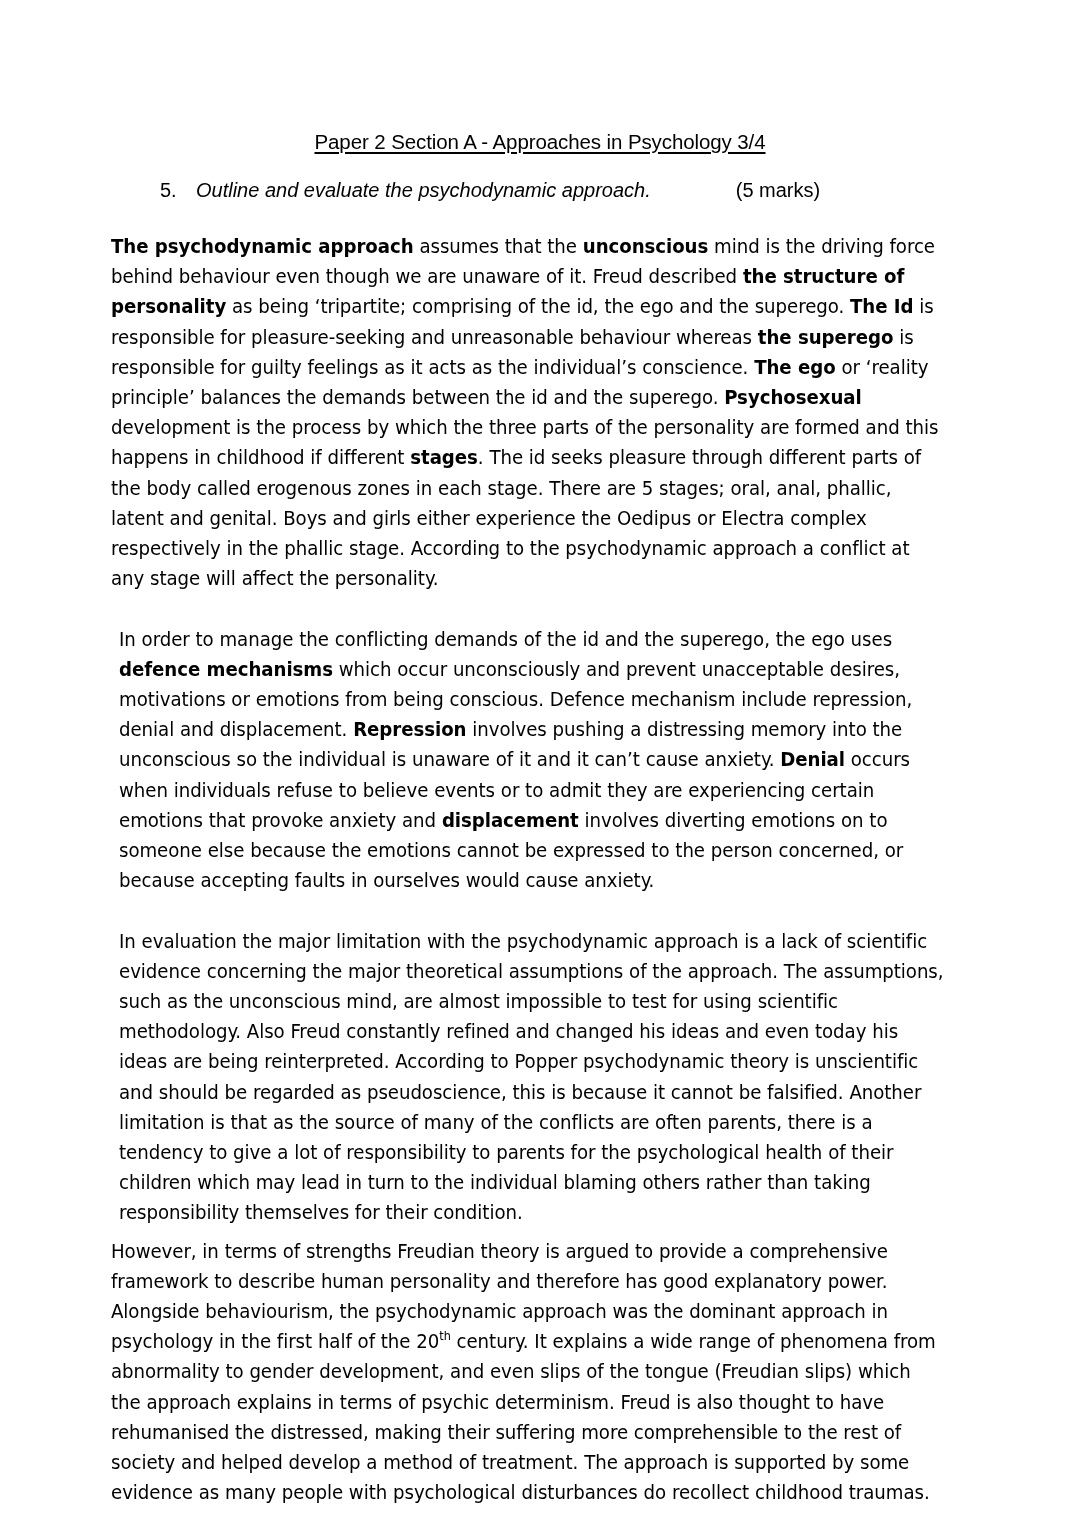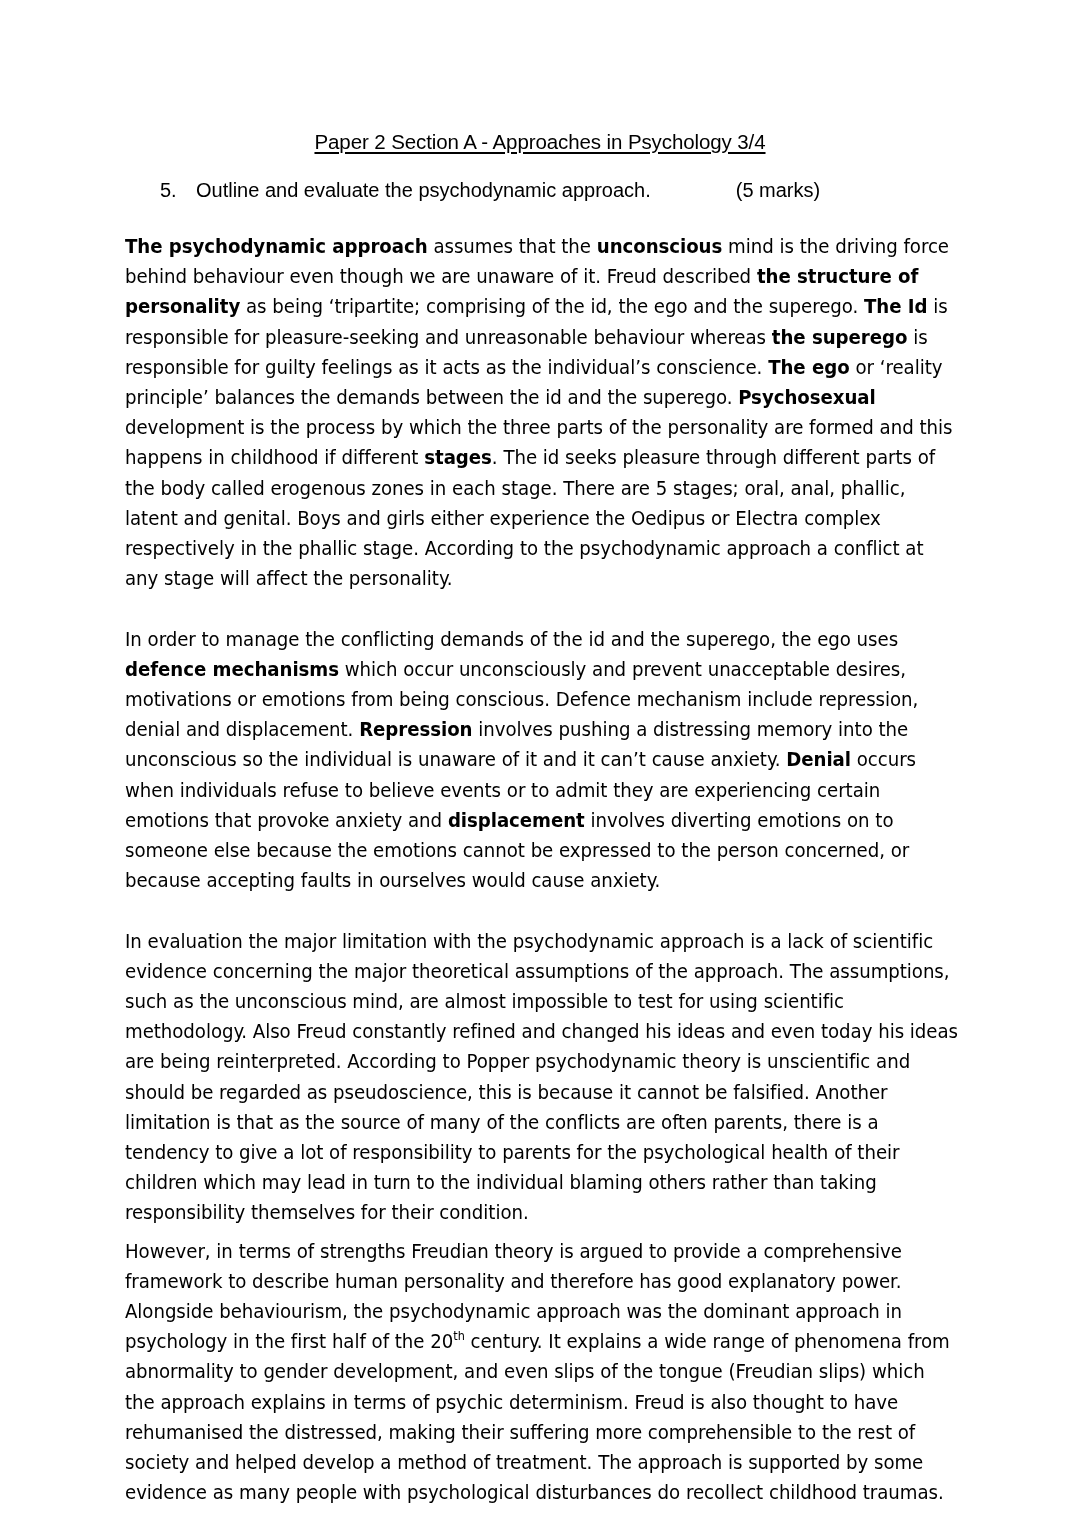--- a/index.html
+++ b/index.html
@@ -61,43 +61,45 @@
     line-height: 1.3;
     display: flex;
     align-items: baseline;
   }
   .question-number {
     width: 36px;
     flex: 0 0 36px;
   }
   .question-text {
     flex: 0 0 auto;
+    font-style: italic;
   }
   .question-marks {
     margin-left: 85px;
     flex: 0 0 auto;
   }
 
   
   .prose {
     position: absolute;
-    left: 125px;
+    left: 111px;
     top: 231px;
     width: 833px;
     font-size: 20.2px;
     line-height: 30.2px;
     text-align: left;
     letter-spacing: -0.05px;
     word-spacing: 0.1px;
   }
   .prose p {
     margin: 0;
   }
   .prose p.gap-large {
     margin-top: 30.2px;  
+    margin-left: 8px;
   }
   .prose p.gap-small {
     margin-top: 8px;
   }
   .prose b {
     font-weight: 700;
   }
   .prose sup {
     font-size: 0.62em;
     vertical-align: super;

